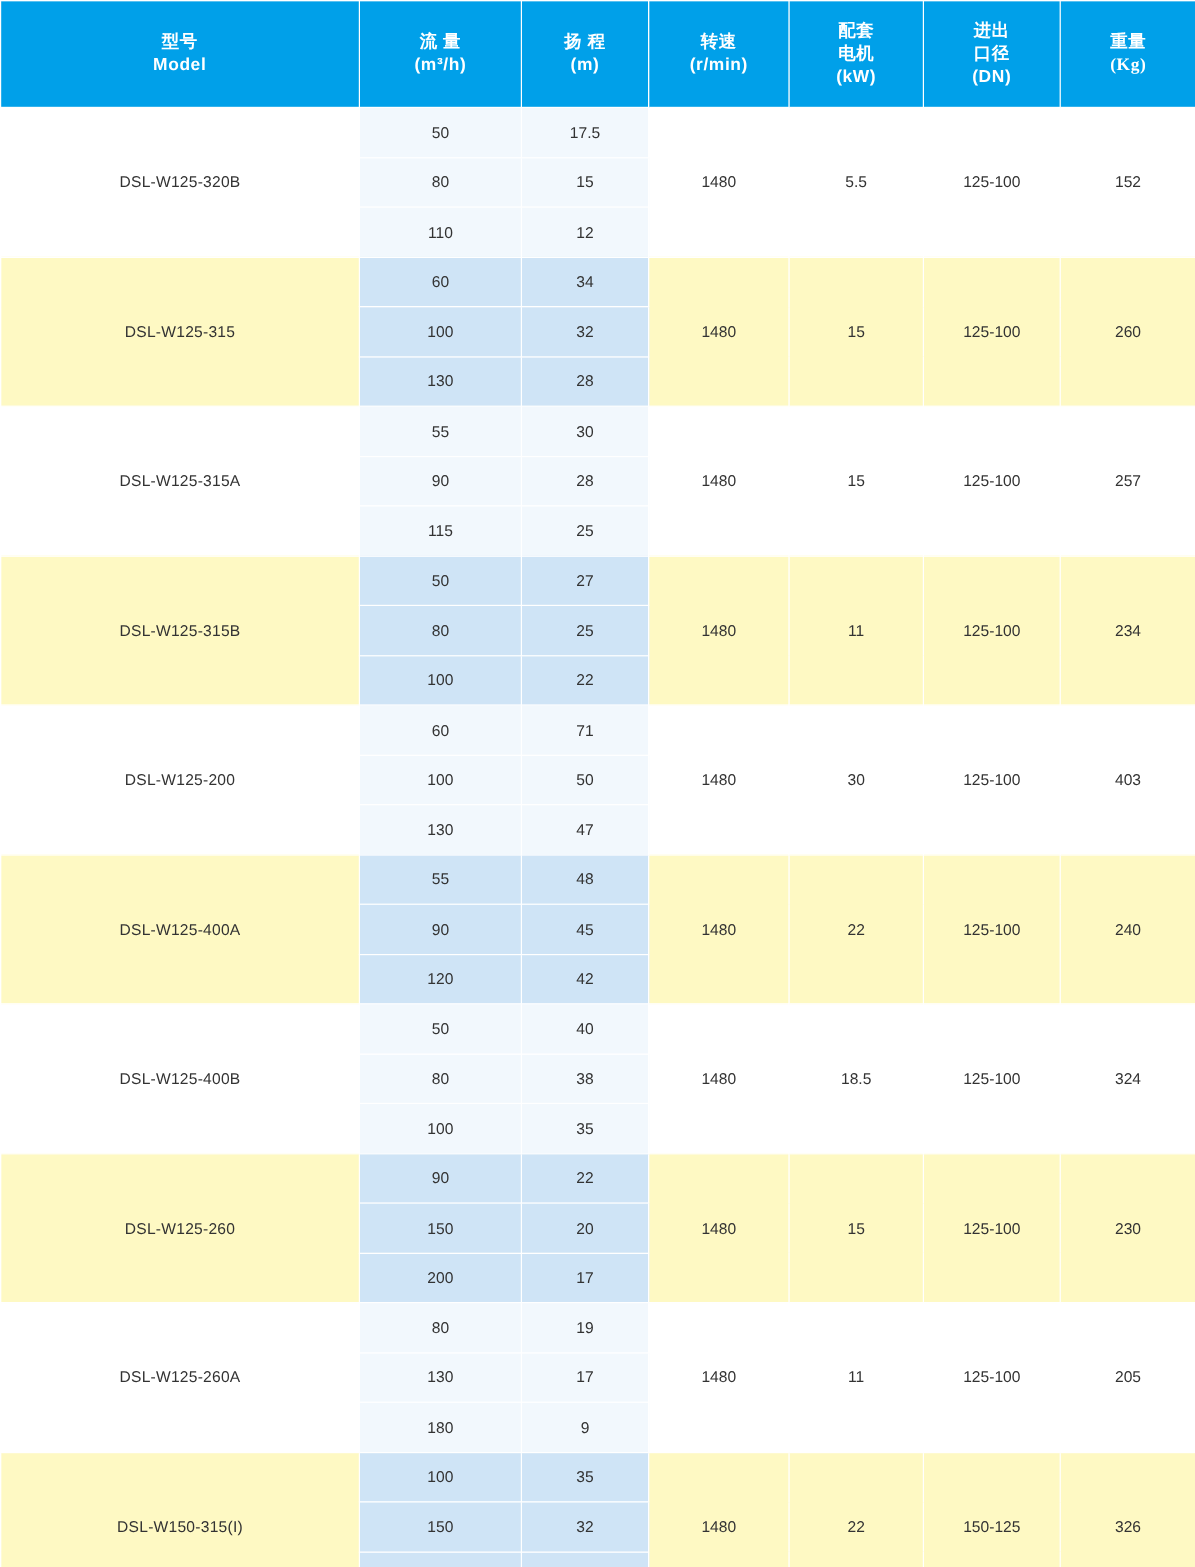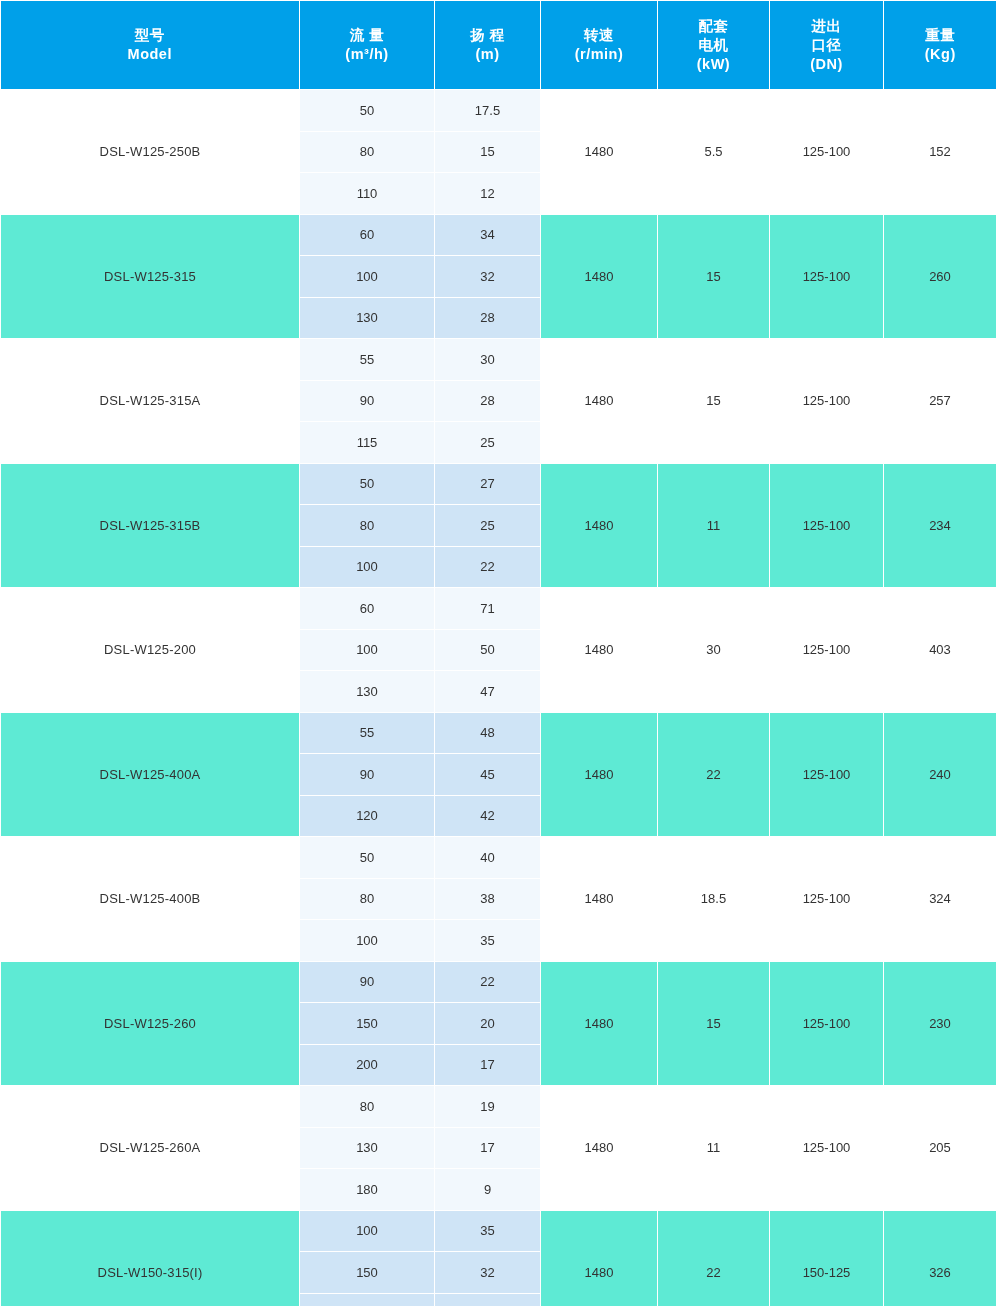--- a/index.html
+++ b/index.html
@@ -31,38 +31,38 @@
     font-weight: bold;
     line-height: 19px;
     text-align: center;
     vertical-align: middle;
     height: 88px;
     padding: 0;
     border: 1px solid #ffffff;
     letter-spacing: 0.5px;
   }
   thead th:first-child { border-left: none; margin-top: 40px; }
-  thead th:last-child  { border-right: none; }
+  thead th:last-child  { border-right: none; font-family: Liberation Serif, serif; }
 
   tbody td {
     text-align: center;
     vertical-align: middle;
     font-size: 13px;
     color: #333333;
     padding: 0;
     height: 40.5px;
     border: 1px solid #ffffff;
   }
   tbody td.model {
     font-size: 13px;
     letter-spacing: 0.2px;
   }
   
   tbody tr.g-light td { background: #ffffff; }
-  tbody tr.g-blue  td { background: #5eead4; }
+  tbody tr.g-blue  td { background: #fef9c3; }
 
   
   tbody tr.g-light td.sub { background: #f2f8fd; }
   tbody tr.g-blue  td.sub { background: #cfe4f6; }
 
   tbody td.model, tbody td.speed, tbody td.motor, tbody td.dn, tbody td.weight {
     font-size: 13px;
   }
 </style>
 </head>
@@ -107,21 +107,21 @@
         <div>(DN)</div>
       </th>
       <th>
         <div>重量</div>
         <div>(Kg)</div>
       </th>
     </tr>
   </thead>
   <tbody id="table-body">
       <tr class="g-light">
-        <td class="model" rowspan="3">DSL-W125-250B</td>
+        <td class="model" rowspan="3">DSL-W125-320B</td>
         <td class="sub">50</td>
         <td class="sub">17.5</td>
         <td class="speed" rowspan="3">1480</td>
         <td class="motor" rowspan="3">5.5</td>
         <td class="dn" rowspan="3">125-100</td>
         <td class="weight" rowspan="3">152</td>
       </tr>
       <tr class="g-light">
         <td class="sub">80</td>
         <td class="sub">15</td>

